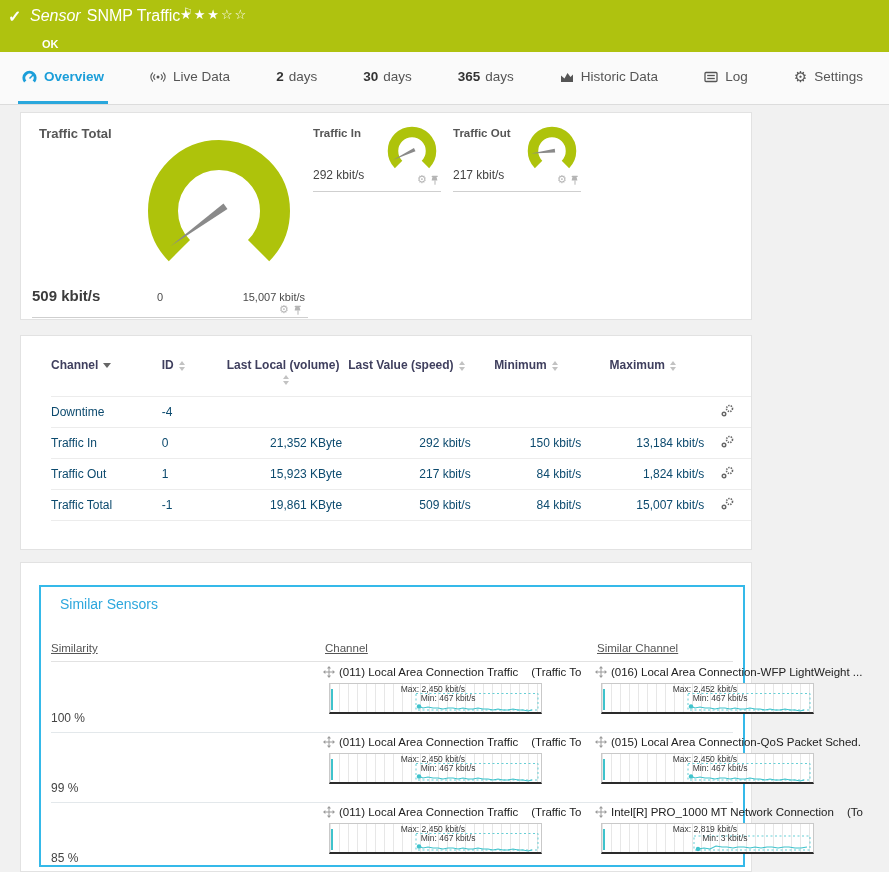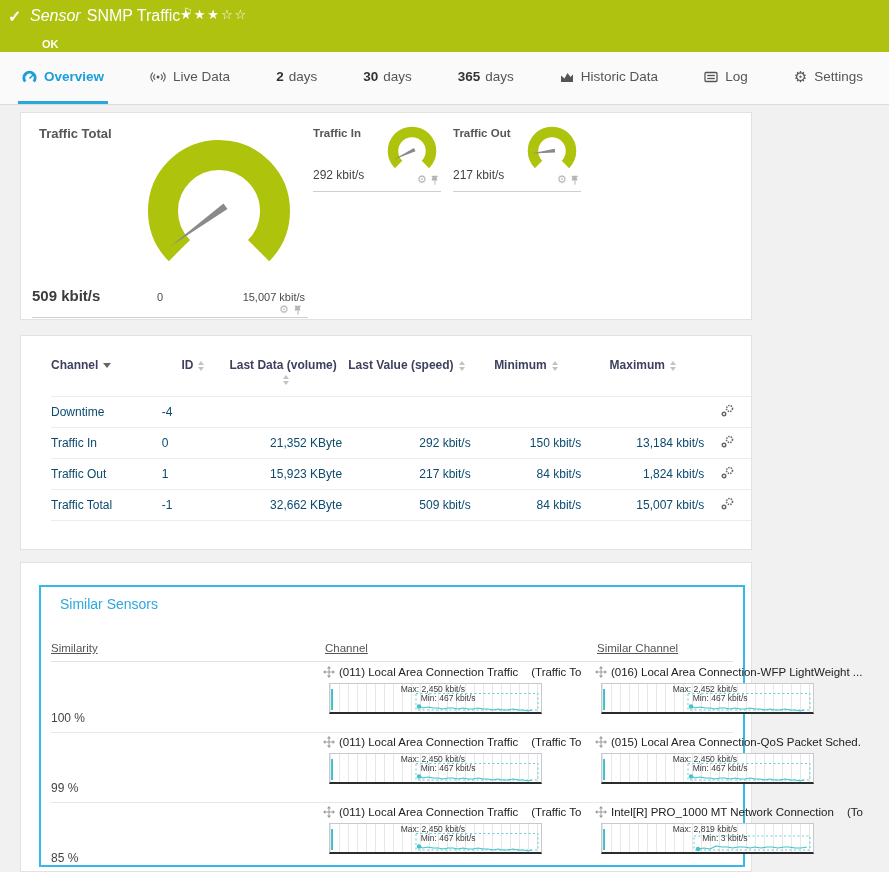--- a/index.html
+++ b/index.html
@@ -46,21 +46,21 @@
   #miniOut { left:432px; }
   .m-label { position:absolute; left:0; top:0; font-size:11.5px; font-weight:bold; color:#565656; }
   .m-gauge { position:absolute; left:72px; top:-3px; }
   .m-value { position:absolute; left:0; top:41px; font-size:12px; color:#444; }
   .m-icons { position:absolute; left:104px; top:47px; display:flex; gap:3px; align-items:center; }
   .m-underline { position:absolute; left:0; top:64px; width:128px; border-top:1px solid #cfcfcf; }
   
   #tablePanel table { border-collapse:collapse; margin:14px 0 0 30px; table-layout:fixed; }
   #tablePanel th { font-size:12px; color:#3f3f5e; font-weight:bold; text-align:center; vertical-align:top; padding:8px 0 10px; }
   #tablePanel th.c-channel { text-align:left; width:125px; }
-  #tablePanel th.c-id { text-align:center; width:75px;margin-top:24px; }
+  #tablePanel th.c-id { text-align:left; width:75px;margin-top:24px; }
   #tablePanel th.c-vol { width:135px; }
   #tablePanel th.c-spd { width:150px; }
   #tablePanel th.c-min { width:125px; }
   #tablePanel th.c-max { width:140px; }
   #tablePanel th.c-edit { width:55px; }
   #tablePanel td { font-size:12px; color:#0c4a6e; padding:7px 0; border-top:1px solid #ececec; }
   #tablePanel tr:last-child td { border-bottom:1px solid #ececec; }
   td.num { text-align:right; padding-right:28px; }
   td.icon { text-align:center; }
   .sortpair { display:inline-flex; flex-direction:column; gap:2px; margin-left:5px; vertical-align:middle; }
@@ -255,21 +255,21 @@
 
   <div class="panel" id="tablePanel">
     <table>
       <thead>
         <tr>
           <th class="c-channel"><span>Channel</span><span class="sa-solo"></span></th>
           <th class="c-id"><span>ID</span><span class="sortpair">
                 <span class="sa-up"></span>
                 <span class="sa-down"></span>
               </span></th>
-          <th class="c-vol"><span>Last Data (volume)</span><span class="sortpair">
+          <th class="c-vol"><span>Last Local (volume)</span><span class="sortpair">
                 <span class="sa-up"></span>
                 <span class="sa-down"></span>
               </span></th>
           <th class="c-spd"><span>Last Value (speed)</span><span class="sortpair">
                 <span class="sa-up"></span>
                 <span class="sa-down"></span>
               </span></th>
           <th class="c-min"><span>Minimum</span><span class="sortpair">
                 <span class="sa-up"></span>
                 <span class="sa-down"></span>
@@ -311,21 +311,21 @@
           <td class="num">217 kbit/s</td>
           <td class="num">84 kbit/s</td>
           <td class="num">1,824 kbit/s</td>
           <td class="icon"><svg width="13" height="13" viewBox="0 0 13 13" class="editbtn">
                 <use href="#ic-gearpair"></use>
               </svg></td>
         </tr>
         <tr>
           <td>Traffic Total</td>
           <td>-1</td>
-          <td class="num">32,662 KByte</td>
+          <td class="num">19,861 KByte</td>
           <td class="num">509 kbit/s</td>
           <td class="num">84 kbit/s</td>
           <td class="num">15,007 kbit/s</td>
           <td class="icon"><svg width="13" height="13" viewBox="0 0 13 13" class="editbtn">
                 <use href="#ic-gearpair"></use>
               </svg></td>
         </tr>
       </tbody>
     </table>
   </div>

